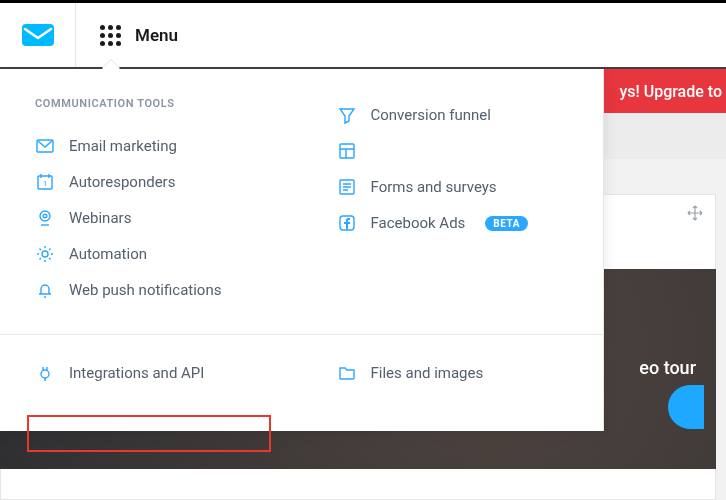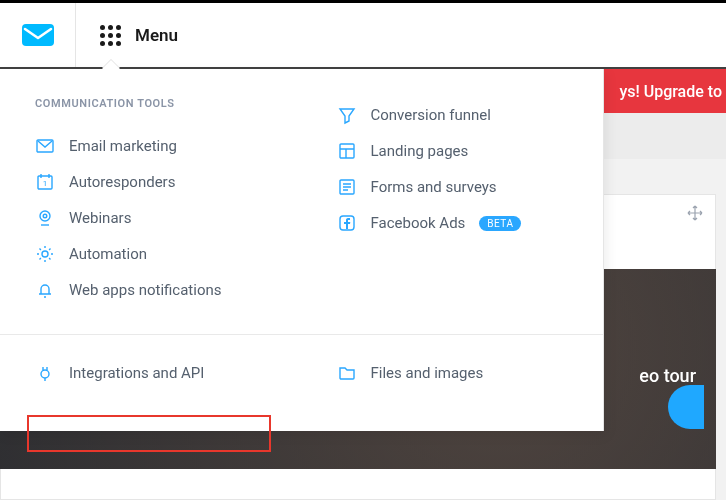--- a/index.html
+++ b/index.html
@@ -100,25 +100,26 @@
     color: #2aa7ff;
     flex-shrink: 0;
   }
   .item-label {
     font-size: 15px;
     color: #55606e;
   }
   .badge {
     display: inline-block;
     font-size: 10px;
-    font-weight: 400;
+    font-weight: 700;
     color: #fff;
     background: #2aa7ff;
     border-radius: 10px;
     padding: 2px 8px;
+    margin-left: 6px;
     letter-spacing: 0.5px;
   }
   .divider {
     height: 1px;
     background: #e9e9e9;
     margin: 6px 0 14px 0;
   }
   .highlight-box {
     position: absolute;
     border: 2px solid #e8372c;
@@ -181,21 +182,21 @@
   .video-card {
     position: absolute;
     top: 200px;
     left: 0; right: 10px;
     height: 200px;
     background: linear-gradient(rgba(40,40,45,0.6), rgba(40,40,45,0.6)), radial-gradient(circle at 70% 40%, #8a6f5a, #3a3a3a);
     overflow: hidden;
   }
   .video-text {
     position: absolute;
-    top: 96px; right: 20px;
+    top: 88px; right: 20px;
     color: #fff;
     font-size: 18px;
     font-weight: 500;
   }
   .blue-pill {
     position: absolute;
     top: 116px;
     right: 12px;
     width: 36px; height: 44px;
     background: #1fa8ff;
@@ -296,21 +297,21 @@
         </span>
         <span class="item-label">Automation</span>
       </div>
 
       <div class="item">
         <span class="item-icon">
           <svg width="20" height="20" viewBox="0 0 20 20" fill="none" stroke="currentColor" stroke-width="1.4">
               <path d="M6 14V9a4 4 0 018 0v5M4 14h12M9 17h2"></path>
             </svg>
         </span>
-        <span class="item-label">Web apps notifications</span>
+        <span class="item-label">Web push notifications</span>
       </div>
     </div>
 
     <div class="col">
 
       <div class="item">
         <span class="item-icon">
           <svg width="20" height="20" viewBox="0 0 20 20" fill="none" stroke="currentColor" stroke-width="1.4">
               <path d="M3 4h14l-5 7v5l-4 2v-7z"></path>
             </svg>
@@ -318,21 +319,20 @@
         <span class="item-label">Conversion funnel</span>
       </div>
 
       <div class="item">
         <span class="item-icon">
           <svg width="20" height="20" viewBox="0 0 20 20" fill="none" stroke="currentColor" stroke-width="1.4">
               <rect x="3" y="3" width="14" height="14" rx="1"></rect>
               <path d="M3 8h14M9 8v9"></path>
             </svg>
         </span>
-        <span class="item-label">Landing pages</span>
       </div>
 
       <div class="item">
         <span class="item-icon">
           <svg width="20" height="20" viewBox="0 0 20 20" fill="none" stroke="currentColor" stroke-width="1.4">
               <rect x="3" y="3" width="14" height="14" rx="1"></rect>
               <path d="M6 7h8M6 10h8M6 13h5"></path>
             </svg>
         </span>
         <span class="item-label">Forms and surveys</span>

